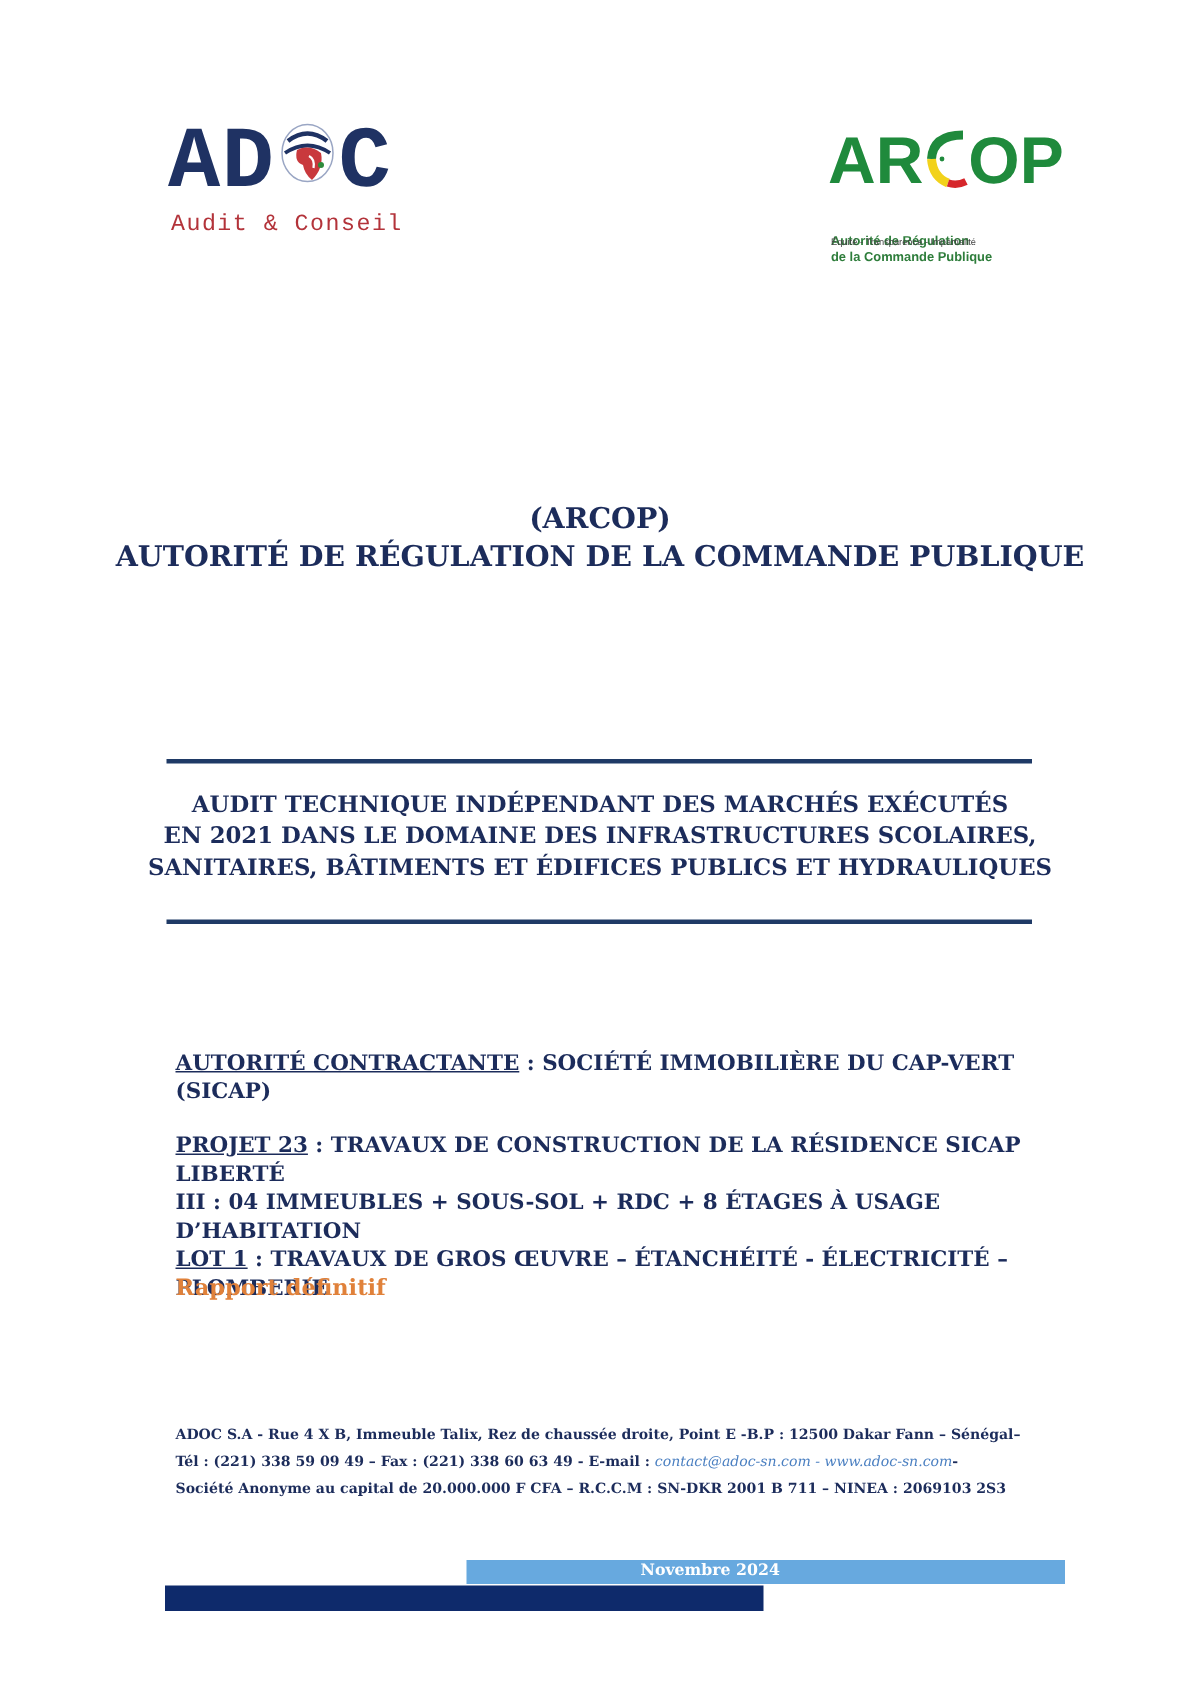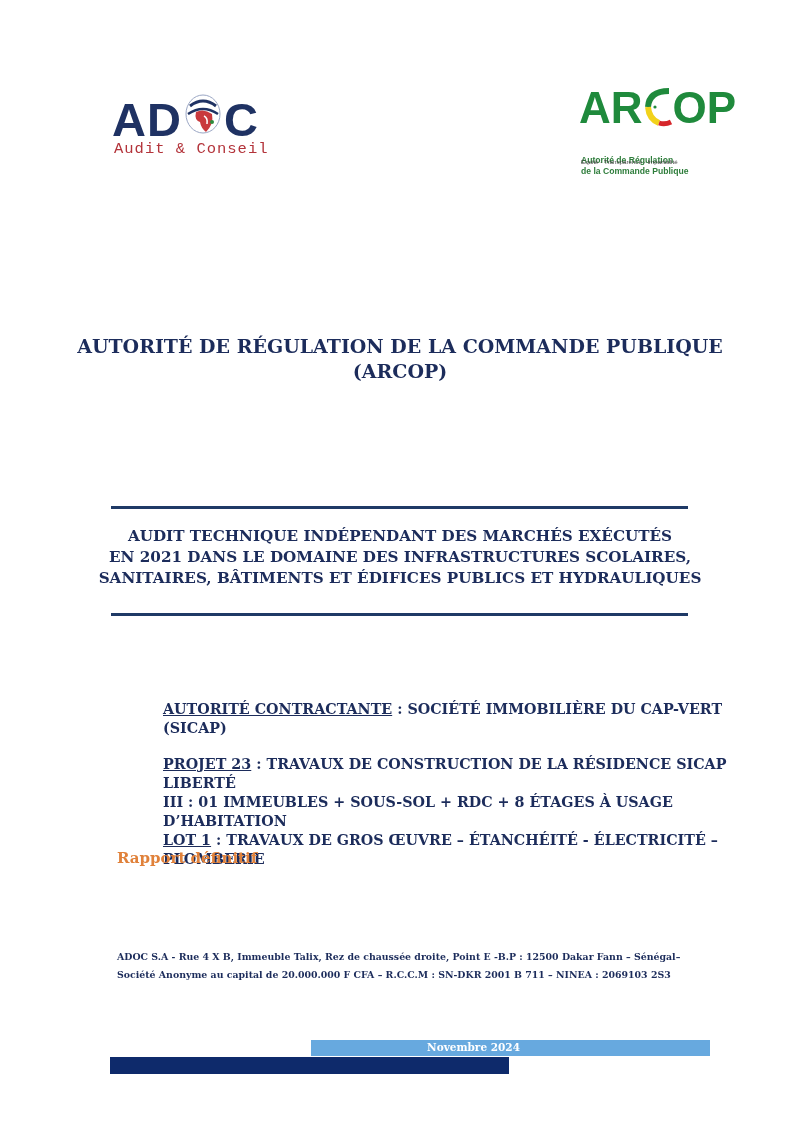--- a/index.html
+++ b/index.html
@@ -2,28 +2,28 @@
 <html><head>
 <meta charset="utf-8">
 <style>
   html, body { margin: 0; padding: 0; background: #ffffff; }
   body { width: 800px; height: 1131px; position: relative; overflow: hidden;
          font-family: "DejaVu Serif", "Liberation Serif", serif; color: #1c2c5b; }
   .abs { position: absolute; }
 
   
   .adoc-logo { left: 112px; top: 80px; width: 160px; height: 80px; }
-  .adoc-main { position: absolute; left: 0; top: 0; font-family: Liberation Sans, sans-serif;
-               font-weight: bold; font-size: 47px; line-height: 80px; color: #1f3263; letter-spacing: 1px; }
+  .adoc-main { position: absolute; left: 0; top: 0; font-family: Liberation Mono, monospace;
+               font-weight: bold; font-size: 58px; line-height: 60px; color: #1f3263; letter-spacing: 1px; }
   .adoc-main .globe { display: inline-block; width: 42px; height: 46px; vertical-align: -2px; position: relative; }
   .adoc-sub { position: absolute; left: 2px; top: 60px; font-family: "Liberation Mono", monospace;
               font-size: 15.5px; color: #b3333a; letter-spacing: 1px; white-space: nowrap; }
 
   
-  .arcop-logo { left: 579px; top: 84px; width: 150px; height: 84px; }
+  .arcop-logo { left: 552px; top: 84px; width: 150px; height: 84px; }
   .arcop-main { position: absolute; left: 0; top: 0; font-family: "Liberation Sans", sans-serif;
                 font-weight: bold; font-size: 44px; line-height: 48px; color: #1f8a3c; white-space: nowrap; }
   .arcop-main .c-flag { display: inline-block; width: 30px; height: 40px; vertical-align: -4px; }
   .arcop-line1, .arcop-line2 { position: absolute; left: 2px; font-family: "Liberation Sans", sans-serif;
                                font-weight: bold; font-size: 8.6px; color: #2e7d3b; white-space: nowrap; margin-top: 20px; }
   .arcop-line1 { top: 51px; }
   .arcop-line2 { top: 62px; }
   .arcop-tagline { position: absolute; left: 2px; top: 74px; font-family: "Liberation Sans", sans-serif;
                    font-size: 6.2px; color: #444; white-space: nowrap; }
 
@@ -32,21 +32,21 @@
                 font-size: 19px; line-height: 25px; color: #1c2c5b; font-family: "DejaVu Serif", serif; }
 
   .rule { left: 111px; width: 577px; height: 3px; background: #1f3a66; }
   .rule.top { top: 506px; }
   .rule.bottom { top: 613px; }
 
   .audit-title { left: 80px; width: 640px; top: 526px; text-align: center; font-weight: bold;
                  font-size: 15.2px; line-height: 21px; color: #1c2c5b; }
 
   .info-block { left: 117px; width: 600px; top: 700px; font-weight: bold; font-size: 14.3px;
-                line-height: 19px; color: #1c2c5b; margin-left: 46px; }
+                line-height: 19px; color: #1c2c5b; }
   .info-block .u { text-decoration: underline; }
   .info-block p { margin: 0; }
   .info-block .gap { height: 17px; }
 
   .report-status { left: 117px; top: 849px; font-weight: bold; font-size: 15px; color: #e0813a; }
 
   .footer-info { left: 117px; top: 948px; font-weight: bold; font-size: 9.4px; line-height: 18px;
                  color: #1c2c5b; white-space: nowrap; }
   .footer-info .link { font-style: italic; font-weight: normal; color: #4a7fc1; }
 
@@ -80,50 +80,53 @@
         <path d="M16 36 Q22 38 28 35" stroke="#d6262b" stroke-width="5" fill="none"></path>
         <circle cx="12" cy="20" r="1.6" fill="#1f8a3c"></circle>
       </svg></span><span>OP</span>
   </div>
   <div class="arcop-line1">Autorité de Régulation</div>
   <div class="arcop-line2">de la Commande Publique</div>
   <div class="arcop-tagline">Équité - Transparence - Impartialité</div>
 </div>
 
 <div class="abs main-title">
+  <div>(ARCOP)</div>
   <div>AUTORITÉ DE RÉGULATION DE LA COMMANDE PUBLIQUE</div>
-  <div>(ARCOP)</div>
 </div>
 
 <div class="abs rule top"></div>
 
 <div class="abs audit-title">
   <div>AUDIT TECHNIQUE INDÉPENDANT DES MARCHÉS EXÉCUTÉS</div>
   <div>EN 2021 DANS LE DOMAINE DES INFRASTRUCTURES SCOLAIRES,</div>
   <div>SANITAIRES, BÂTIMENTS ET ÉDIFICES PUBLICS ET HYDRAULIQUES</div>
 </div>
 
 <div class="abs rule bottom"></div>
 
 <div class="abs info-block">
   <p>
     <span class="u">AUTORITÉ CONTRACTANTE</span><span> : SOCIÉTÉ IMMOBILIÈRE DU CAP-VERT (SICAP)</span>
   </p>
   <div class="gap"></div>
   <p>
     <span class="u">PROJET 23</span><span> : TRAVAUX DE CONSTRUCTION DE LA RÉSIDENCE SICAP LIBERTÉ</span>
   </p>
-  <p>III : 01 IMMEUBLES + SOUS-SOL + RDC + 8 ÉTAGES À USAGE D’HABITATION</p>
+  <p>III : 04 IMMEUBLES + SOUS-SOL + RDC + 8 ÉTAGES À USAGE D’HABITATION</p>
   <p>
     <span class="u">LOT 1</span><span> : TRAVAUX DE GROS ŒUVRE – ÉTANCHÉITÉ - ÉLECTRICITÉ – PLOMBERIE</span>
   </p>
 </div>
 
 <div class="abs report-status">Rapport définitif</div>
 
 <div class="abs footer-info">
   <div>ADOC S.A - Rue 4 X B, Immeuble Talix, Rez de chaussée droite, Point E -B.P : 12500 Dakar Fann – Sénégal–</div>
+  <div>
+    <span>Tél : (221) 338 59 09 49 – Fax : (221) 338 60 63 49 - E-mail : </span><span class="link">contact@adoc-sn.com</span><span class="link">  -  </span><span class="link">www.adoc-sn.com</span><span>-</span>
+  </div>
   <div>Société Anonyme au capital de 20.000.000 F CFA – R.C.C.M : SN-DKR 2001 B 711 – NINEA : 2069103 2S3</div>
 </div>
 
 <div class="abs bar-light"></div>
 <div class="abs date-label">Novembre 2024</div>
 <div class="abs bar-dark"></div>
 
 </body></html>

